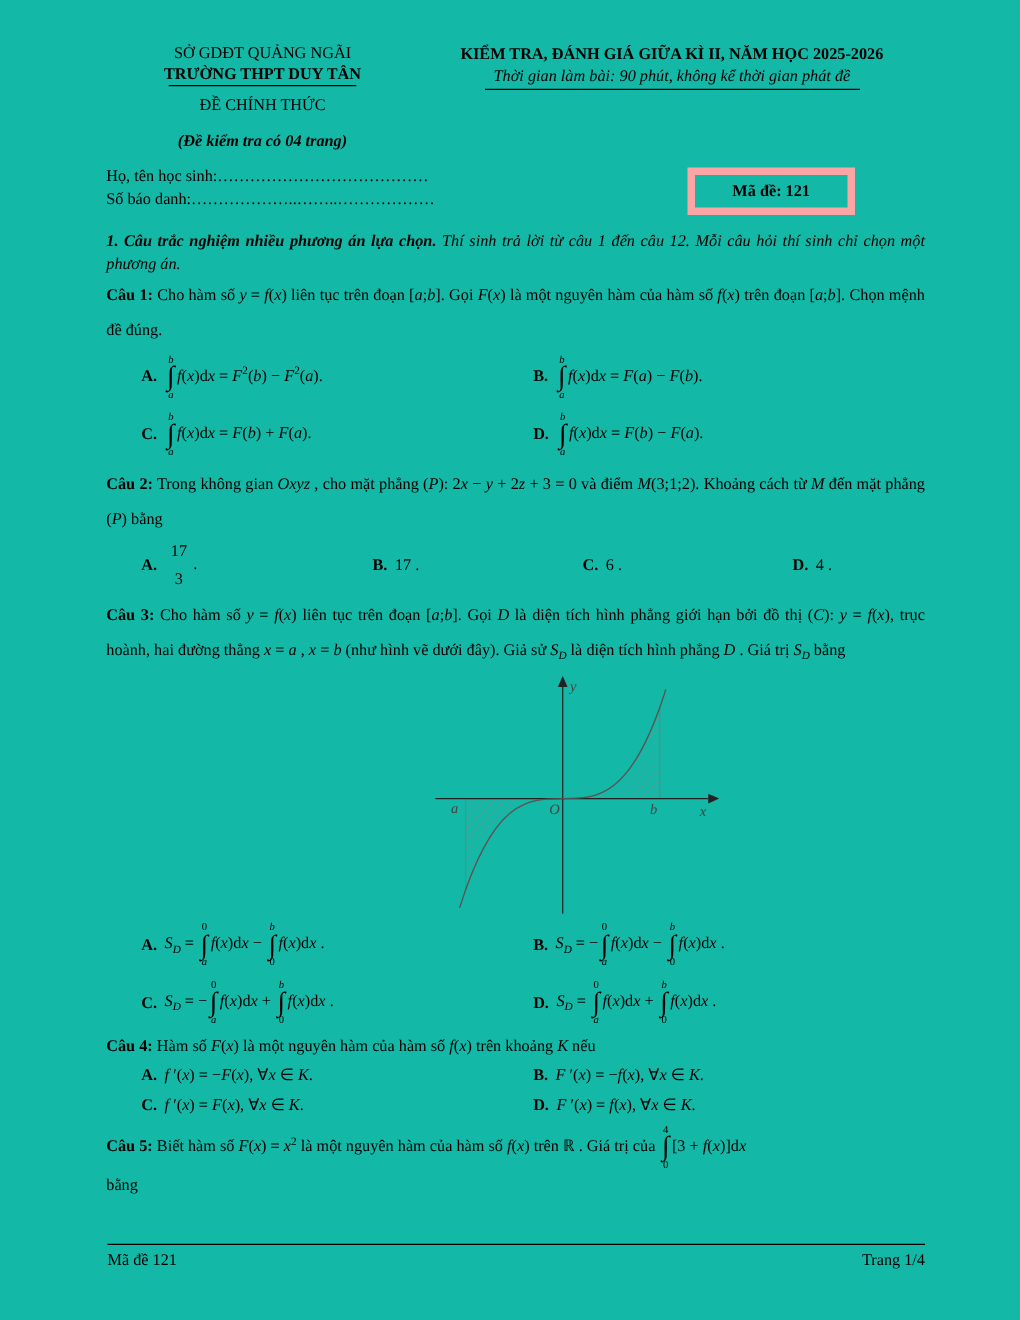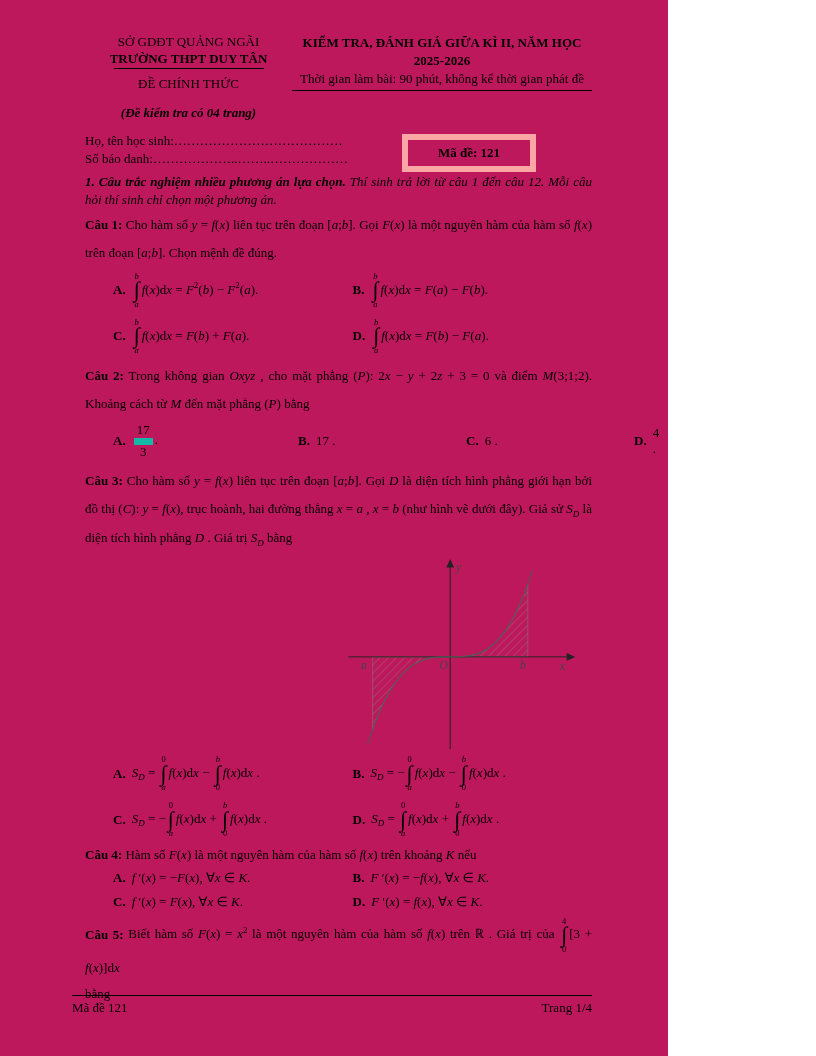--- a/index.html
+++ b/index.html
@@ -1,34 +1,34 @@
 <!DOCTYPE html>
 <html><head>
 <meta charset="utf-8">
 <style>
   html,body{margin:0;padding:0;background:#fff;}
   .page{
-    width:668px;height:1056px;box-sizing:border-box;position:relative;
-    background:#be185d;color:#000;
+    width:816px;height:1056px;box-sizing:border-box;position:relative;
+    background:#14b8a6;color:#000;
     font-family:"Liberation Serif", serif;font-size:13px;
     padding:34px 76px 0 85px;overflow:hidden;
   }
   .b{font-weight:bold}
-  .it{}
+  .it{font-style:italic}
   .bi{font-weight:bold;font-style:italic}
   
   .header{display:flex;margin-bottom:10px;}
   .h-left{width:250px;text-align:center;line-height:1.3;}
   .h-right{flex:1;text-align:center;line-height:1.4;}
   .school-rule{width:150px;border-bottom:1px solid #000;margin:0 auto 7px;}
   .offi{margin-top:2px;}
   .pagesnote{margin-top:12px;}
   .dur-rule{width:300px;border-bottom:1px solid #000;margin:1px auto 0;}
   
-  .student{display:flex;justify-content:space-between;align-items:flex-start;margin:6px 0 1px;}
+  .student{display:flex;justify-content:space-between;align-items:flex-start;margin:6px 0 12px;}
   .s-lines{line-height:1.45;}
   .code-box{display:inline-block;border:6px solid #fca5a5;padding:5px 30px;font-weight:bold;margin:2px 56px 0 0;}
   
   .part-heading{margin:4px 0 1px;}
   .intro{margin:0;text-align:justify;line-height:1.38;font-style:italic;}
   .stem{margin:3px 0 0;text-align:justify;line-height:2.15;}
   .plain-line{margin:2px 0 0;line-height:1.6;}
   
   .opts{padding-left:28px;}
   .opts.two{display:grid;grid-template-columns:1fr 1fr;}
@@ -41,21 +41,21 @@
   .ii .l{font-size:8.5px;line-height:1.1;}
   .ii .g{font-size:22px;line-height:0.85;}
   .fr{display:inline-block;vertical-align:middle;text-align:center;margin:0 2px;}
   .fr .n{display:block;padding:0 3px;border-bottom:7px solid #14b8a6;line-height:1.15;font-family:Liberation Serif, serif;}
   .fr .d{display:block;line-height:1.15;}
   sup,sub{font-size:9px;}
   
   .figure{margin:2px 0 0 245px;width:252px;height:196px;}
   .figure text{font-family:"Liberation Serif",serif;font-style:italic;font-size:12px;fill:#444;}
   
-  .footer{position:absolute;left:72px;right:76px;top:995px;border-top:1px solid #000;
+  .footer{position:absolute;left:86px;right:76px;top:995px;border-top:1px solid #000;
           display:flex;justify-content:space-between;padding-top:4px;}
 </style>
 </head>
 <body>
 
 <div class="page">
 
   <div class="header">
     <div class="h-left">
       <div>SỞ GDĐT QUẢNG NGÃI</div>

